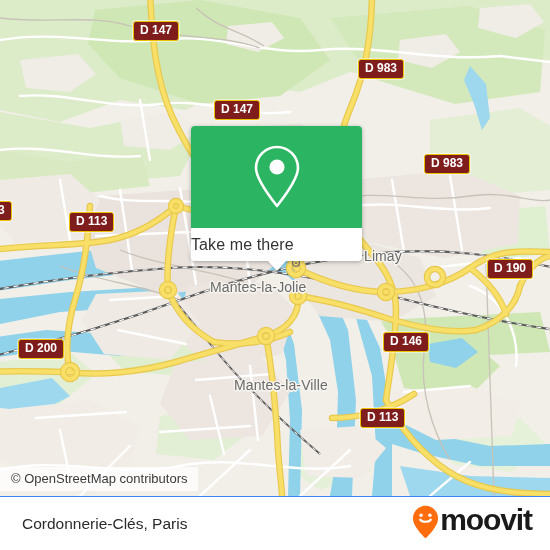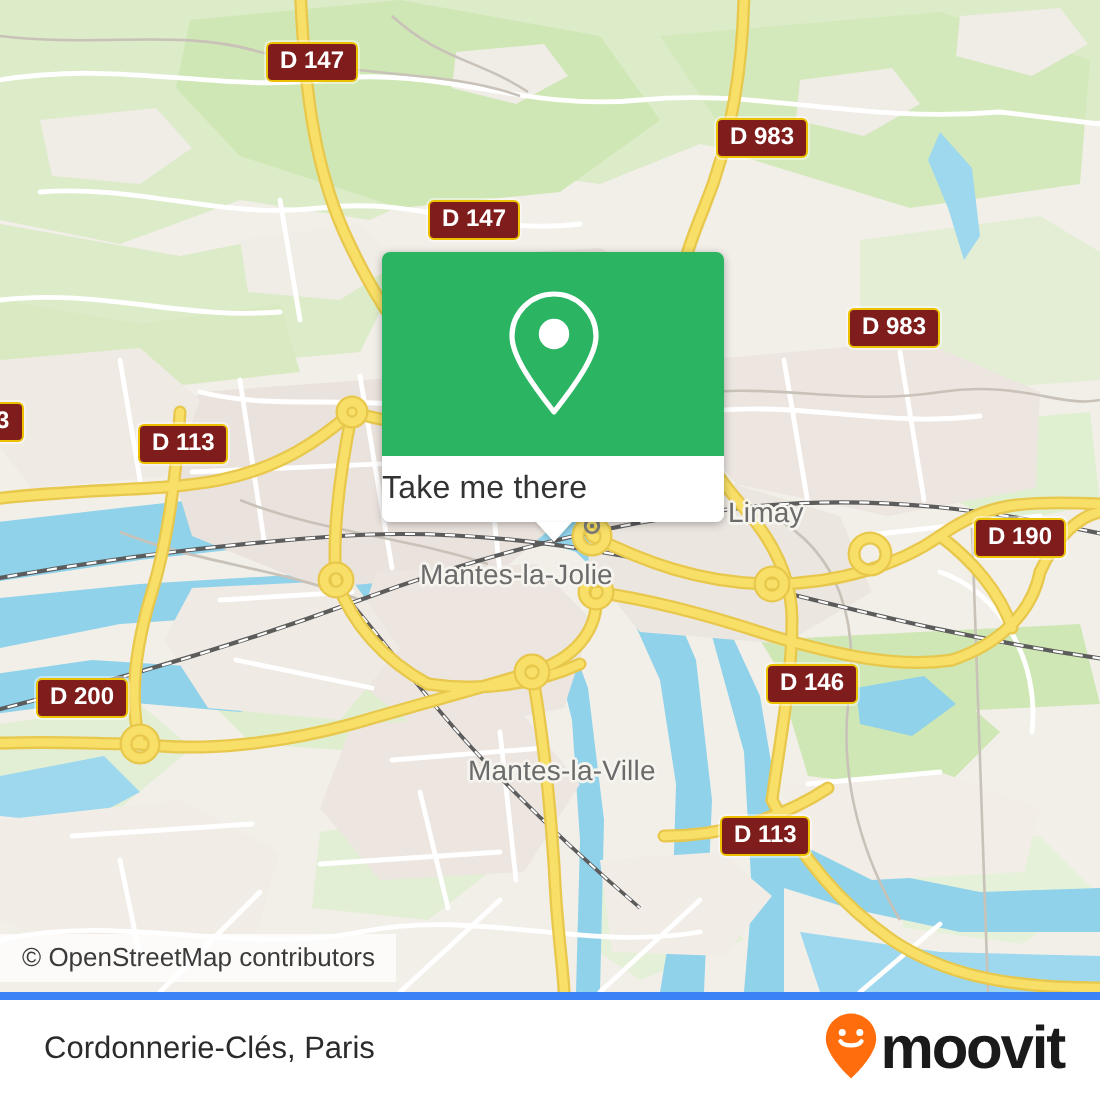--- a/index.html
+++ b/index.html
@@ -119,35 +119,35 @@
   }
 
   
   #footer {
     position: absolute;
     left: 0;
     top: 496px;
     width: 550px;
     height: 54px;
     background: #ffffff;
-    border-top: 4px solid #3b82f6;
+    border-top: 1px solid #3b82f6;
     display: flex;
     align-items: center;
     justify-content: space-between;
     padding: 0 18px 0 22px;
     box-sizing: border-box;
   }
   #footer-title {
     color: #2b2b2b;
     font-size: 15.5px;
     white-space: nowrap;
   }
   #moovit-logo {
     display: flex;
-    align-items: center;
+    align-items: flex-start;
     gap: 1px;
   }
   #moovit-wordmark {
     color: #1a1a1a;
     font-size: 30px;
     font-weight: bold;
     letter-spacing: -1.1px;
     line-height: 30px;
   }
 </style>

